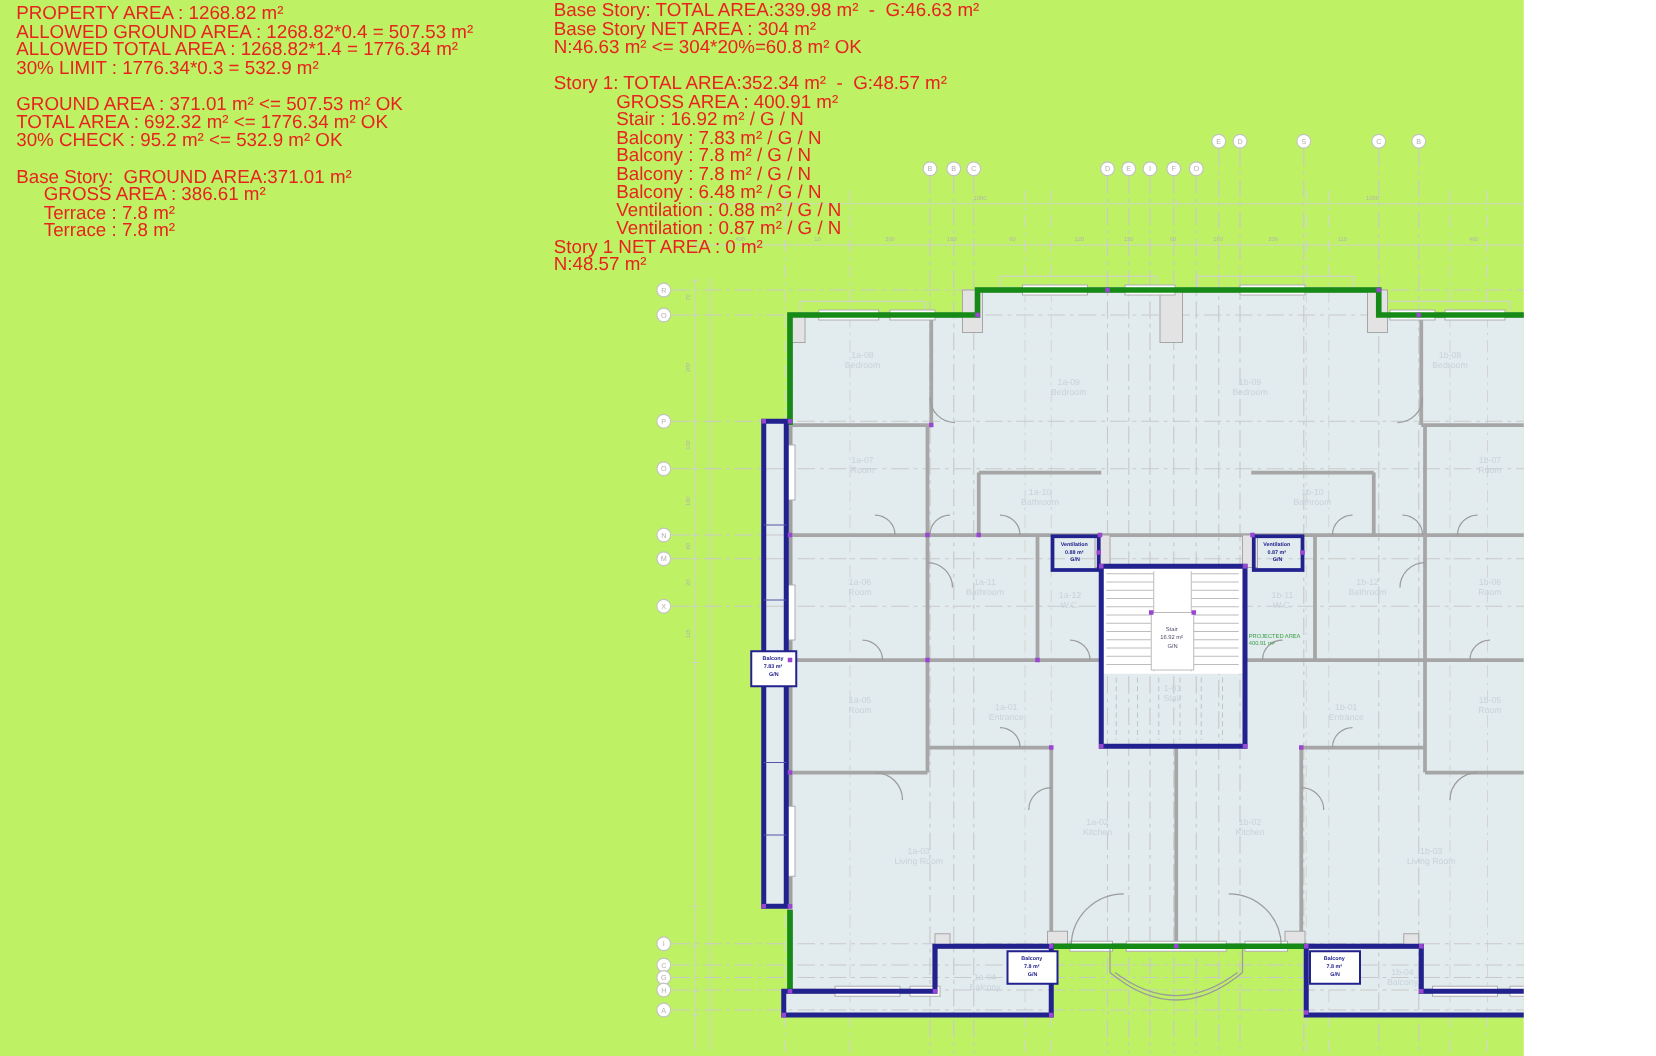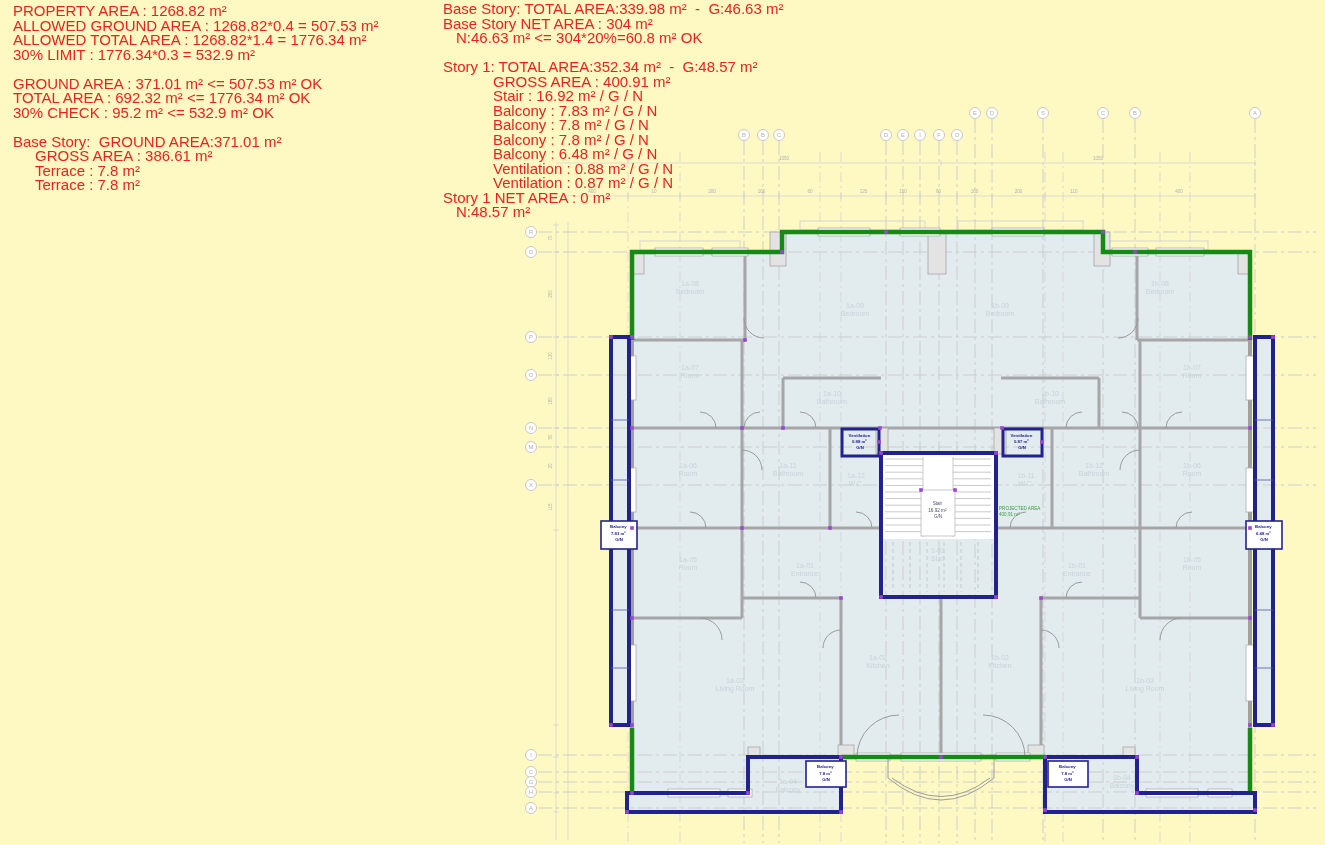--- a/index.html
+++ b/index.html
@@ -1,22 +1,22 @@
 <!DOCTYPE html>
 <html><head>
 <meta charset="utf-8">
 <style>
   html,body{margin:0;padding:0;background:#fff;}
-  .stage{position:relative;width:1325px;height:845px;background:#fef9c3;overflow:hidden;
+  .stage{position:relative;width:1219px;height:845px;background:#bef264;overflow:hidden;
          font-family:"Liberation Sans",sans-serif;text-decoration:underline;}
   svg{position:absolute;left:0;top:0;}
   .calc{position:absolute;color:#e8231f;font-size:15px;line-height:14.5px;white-space:pre;}
   .calc .l{height:14.5px;}
   .c1 .i1{margin-left:22px;}
-  .c2 .i1{margin-left:13px;}
+  .c2 .i1{}
   .c2 .i2{margin-left:50px;}
   
   .grid{stroke:#c9c9c9;stroke-width:0.9;fill:none;stroke-dasharray:14 4 3 4;}
   .grid2{stroke:#d4d4d4;stroke-width:0.8;fill:none;stroke-dasharray:10 4 2 4;}
   .dim{stroke:#d0d0d0;stroke-width:0.7;fill:none;}
   .dimtxt{font-size:4.6px;fill:#b2b2b2;text-anchor:middle;}
   .bub{fill:#fff;stroke:#c2c2c2;stroke-width:0.9;}
   .bubtxt{font-size:5.8px;fill:#b0b0b0;text-anchor:middle;}
   .w{stroke:#a6a6a6;stroke-width:3;fill:none;}
   .ext{fill:#e2ebee;stroke:#a0a0a0;stroke-width:4;}

